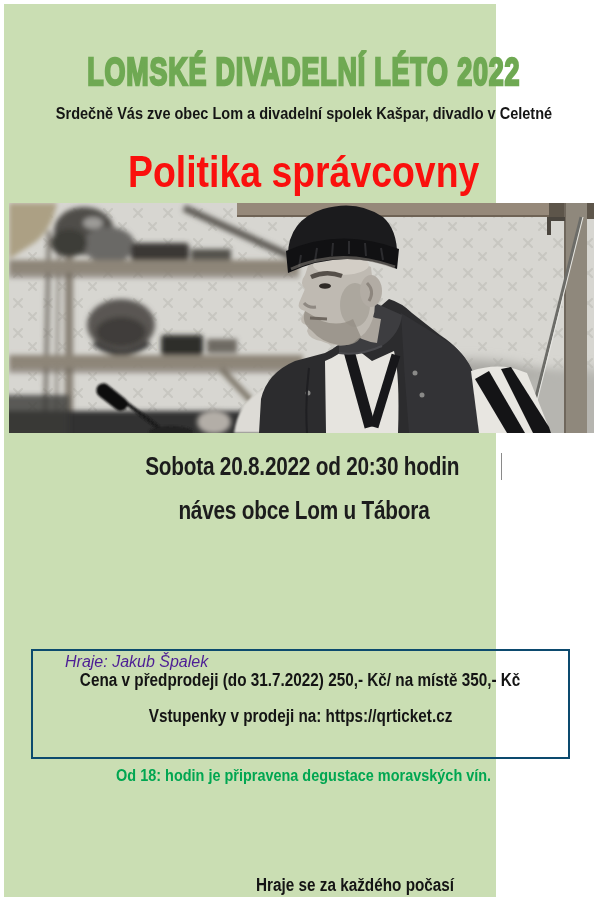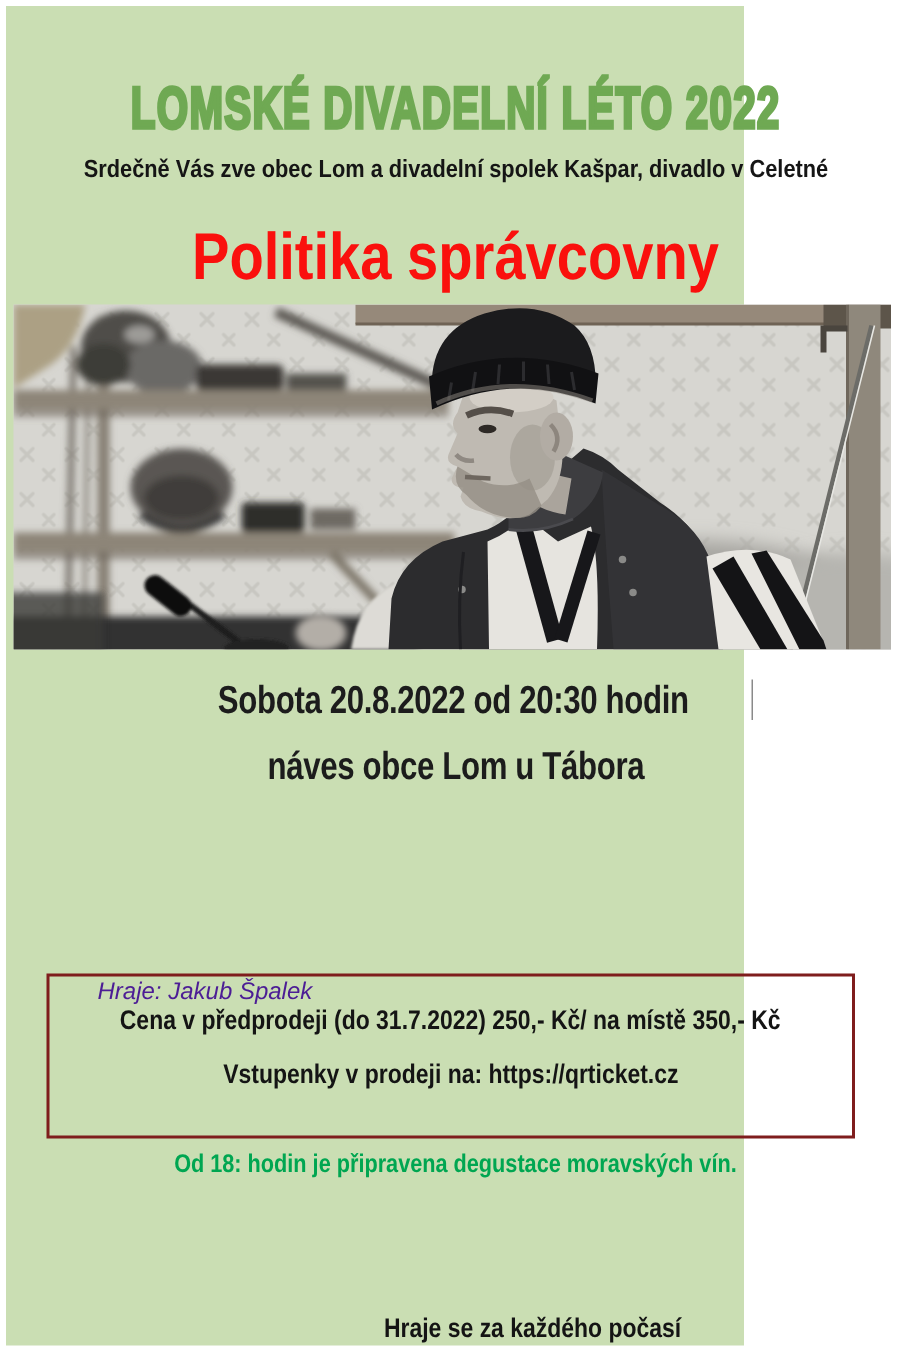--- a/index.html
+++ b/index.html
@@ -41,21 +41,21 @@
 
   .synopsis{
     left:45px;top:541px;width:513px;margin:0;
     color:#1f1f1f;font-size:15px;line-height:21px;
     text-align:justify;letter-spacing:-0.1px;
   }
   .cast-line{left:45px;top:631px;margin:16px;color:#4c1d95;font-size:16px;font-style:italic;line-height:22px;}
 
   .ticket-box{
     left:27px;top:645px;width:539px;height:110px;
-    border:2px solid #7f1d1d;box-sizing:border-box;
+    border:2px solid #0c4a6e;box-sizing:border-box;
     display:flex;flex-direction:column;align-items:center;
     padding-top:17px;gap:12px;
   }
   .ticket-box p{margin:0;font-weight:bold;color:#141414;font-size:18px;line-height:24px;white-space:pre-wrap;}
 
   .wine-note{top:761px;margin:0;font-weight:bold;color:#00a651;font-size:17px;line-height:22px;}
   .weather-note{
     right:42px;top:869px;margin:0;font-weight:bold;color:#141414;font-size:18px;line-height:24px;
   }
   .weather-note .squeeze{transform-origin:100% 50%;}

